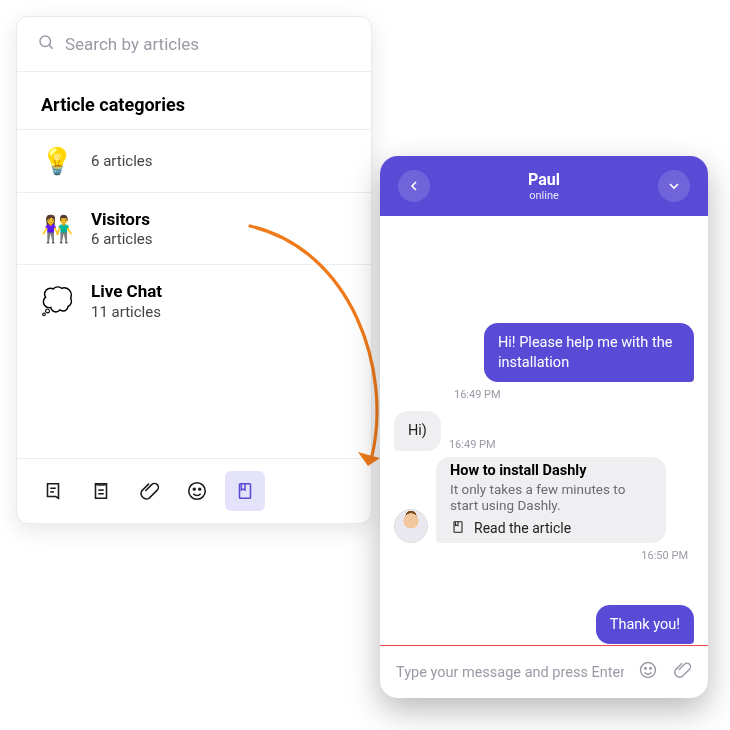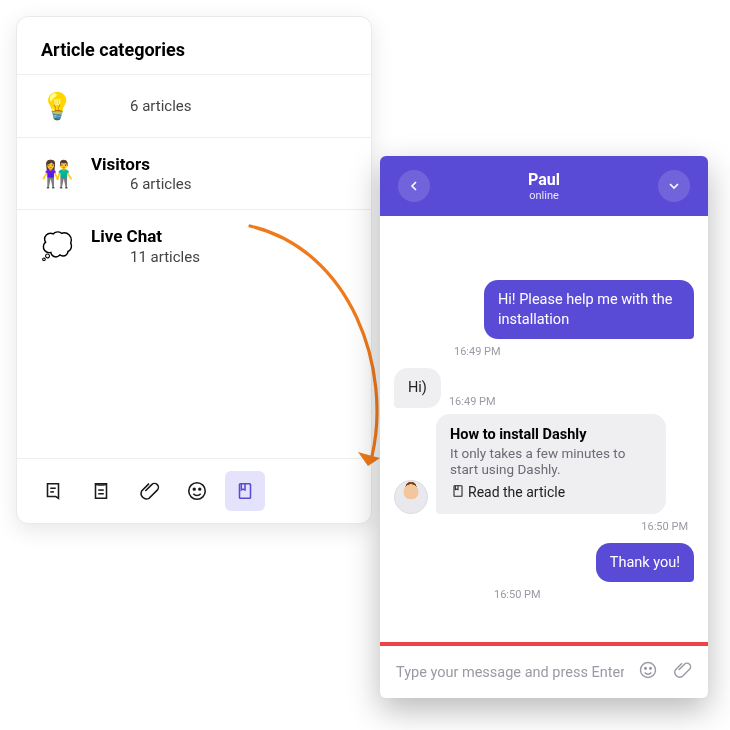--- a/index.html
+++ b/index.html
@@ -10,69 +10,78 @@
         background:#fff; border:1px solid #e9e9ee; border-radius:12px;
         box-shadow:0 6px 22px rgba(0,0,0,.10); overflow:hidden; display:flex; flex-direction:column; }
   .kb-search { display:flex; align-items:center; gap:10px; padding:16px 20px; border-bottom:1px solid #eee; }
   .kb-search svg { width:18px; height:18px; stroke:#9a9aa6; fill:none; stroke-width:2; }
   .kb-search input { border:none; outline:none; font-size:17px; color:#333; width:100%; }
   .kb-search input::placeholder { color:#9a9aa6; }
   .kb-title { font-size:18px; font-weight:700; padding:22px 24px 14px; }
   .kb-item { display:flex; align-items:center; gap:18px; padding:16px 24px; border-top:1px solid #eee; cursor:pointer; }
   .kb-item .emoji { font-size:26px; width:32px; text-align:center; }
   .kb-item .t { font-size:17px; font-weight:700; line-height:1.25; }
-  .kb-item .s { font-size:15px; color:#444;margin-left:39px; }
+  .kb-item .s { font-size:15px; color:#444; }
   .kb-toolbar { margin-top:auto; display:flex; gap:8px; padding:12px 16px; border-top:1px solid #eee; align-items:center; }
   .kb-tb { width:40px; height:40px; display:flex; align-items:center; justify-content:center;
            border-radius:6px; cursor:pointer; }
   .kb-tb.active { background:#e4e3fb; }
   .kb-tb svg { width:22px; height:22px; fill:none; stroke:#1a1a1a; stroke-width:1.7; }
 
   
   .chat { position:absolute; left:380px; top:156px; width:328px; height:542px;
-          background:#fff; border-radius:6px; box-shadow:0 12px 32px rgba(0,0,0,.28);
+          background:#fff; border-radius:18px; box-shadow:0 12px 32px rgba(0,0,0,.28);
           overflow:hidden; display:flex; flex-direction:column; }
   .chat-head { background:#5a4bd6; color:#fff; padding:14px 18px; display:flex; align-items:center; justify-content:space-between; }
   .chat-head .circ { width:32px; height:32px; border-radius:50%; background:rgba(255,255,255,.14);
                      display:flex; align-items:center; justify-content:center; cursor:pointer; }
   .chat-head svg { width:16px; height:16px; stroke:#fff; fill:none; stroke-width:2.4; }
   .chat-head .name { font-size:16px; font-weight:700; text-align:center; }
   .chat-head .status { font-size:11px; opacity:.85; text-align:center; }
   .chat-body { flex:1; padding:14px 14px 6px; overflow:hidden; position:relative; }
   .row { display:flex; align-items:flex-end; margin-bottom:6px; }
-  .row.right { justify-content:flex-end; }
+  .row.right { justify-content:flex-end;margin-top:43px; }
   .bubble { max-width:210px; padding:10px 14px; border-radius:14px; font-size:14.5px; line-height:1.35; }
   .bubble.me { background:#5a4bd6; color:#fff; border-bottom-right-radius:4px; }
   .bubble.them { background:#efeff2; color:#222; border-bottom-left-radius:4px; }
   .stamp { font-size:11px; color:#9a9aa6; margin:2px 6px 10px; }
   .stamp.right { text-align:right; }
-  .article-card { background:#efeff2; border-radius:14px; border-bottom-left-radius:4px; padding:12px 14px; max-width:230px; }
+  .article-card { background:#efeff2; border-radius:14px; border-bottom-left-radius:4px; padding:5px 14px; max-width:230px; }
   .article-card .at { font-weight:700; font-size:14.5px; margin-bottom:2px; }
   .article-card .ad { font-size:13.5px; color:#6b6b76; margin-bottom:6px; }
-  .article-card .al { display:flex; align-items:center; gap:2px; font-size:14px; color:#222; }
+  .article-card .al { display:flex; align-items:center; gap:8px; font-size:14px; color:#222; }
   .article-card .al svg{ width:16px; height:16px; stroke:#222; fill:none; stroke-width:1.6; }
   .avatar { width:34px; height:34px; border-radius:50%; background:
             radial-gradient(circle at 50% 34%, #f3c79e 0 28%, transparent 29%),
             radial-gradient(circle at 50% 20%, #7a4a20 0 18%, transparent 19%),
             linear-gradient(#e8e8ee,#e8e8ee);
             border:1px solid #ddd; margin-right:8px; flex-shrink:0; }
-  .chat-input { border-top:4px solid #ef4444; padding:14px 16px; display:flex; align-items:center; gap:14px; }
+  .chat-input { border-top:1px solid #ef4444; padding:14px 16px; display:flex; align-items:center; gap:14px; }
   .chat-input input { flex:1; border:none; outline:none; font-size:14.5px; color:#222; }
   .chat-input input::placeholder { color:#9a9aa6; }
   .chat-input svg { width:20px; height:20px; stroke:#9a9aa6; fill:none; stroke-width:1.7; cursor:pointer; }
 
   
   .arrow { position:absolute; left:232px; top:220px; width:180px; height:260px; pointer-events:none; }
   .arrow path { stroke:#f07a1a; stroke-width:3.2; fill:none; stroke-linecap:round; }
   .arrow .head { fill:#f07a1a; stroke:none; }
 </style>
 </head>
 <body>
 
 <div class="kb">
+  <div class="kb-search">
+    <span>
+      <svg viewBox="0 0 24 24">
+          <circle cx="11" cy="11" r="7"></circle>
+          <line x1="21" y1="21" x2="16.5" y2="16.5"></line>
+        </svg>
+    </span>
+    <input placeholder="Search by articles" style="">
+  </div>
   <div class="kb-title">Article categories</div>
 
   <div class="kb-item">
     <div class="emoji">💡</div>
     <div>
       <div class="s">6 articles</div>
     </div>
   </div>
   <div class="kb-item">
     <div class="emoji">👫</div>

